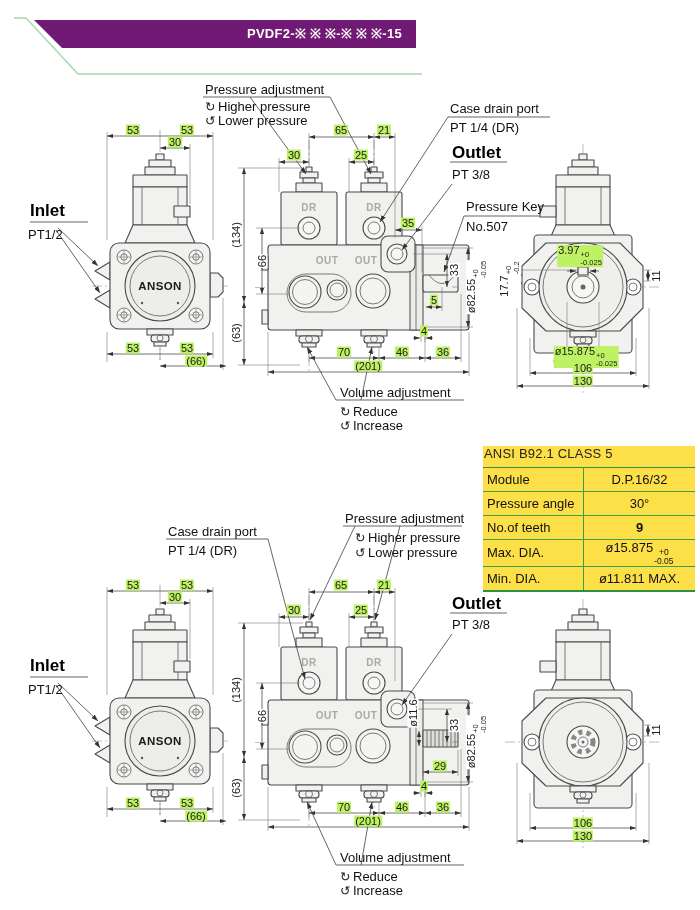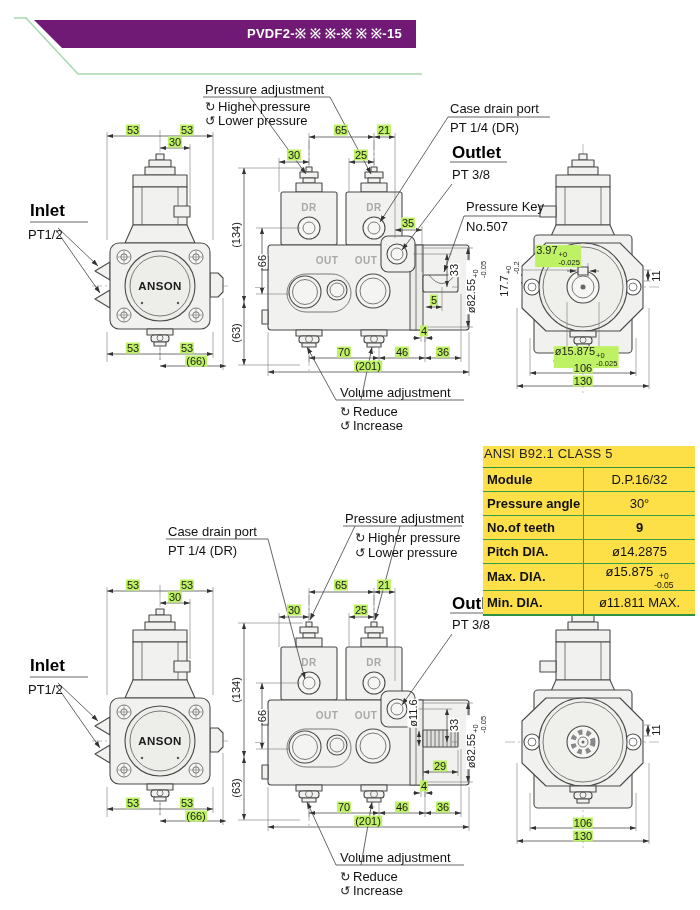--- a/index.html
+++ b/index.html
@@ -41,21 +41,21 @@
   .ld{fill:none;stroke:#4a4a4a;stroke-width:.85}
   .eng{fill:#a9a9a6;font-weight:bold;font-size:10px;letter-spacing:.5px;text-anchor:middle;
        font-family:"Liberation Sans",sans-serif}
   .logo{fill:#1a1a1a;font-weight:bold;font-size:11.5px;letter-spacing:.4px;text-anchor:middle;
        font-family:"Liberation Sans",sans-serif}
   
   .spec{position:absolute;left:483px;top:446px;width:212px;z-index:4;background:#fde047}
   .spec-title{font-size:13px;color:#222;margin:0 0 6px 1px;letter-spacing:.2px}
   .spec table{border-collapse:collapse;width:212px;border-top:1.6px solid #2E9241;border-bottom:2.6px solid #2E9241}
   .spec td{border-bottom:1.4px solid #3AA04C;height:23px;font-size:13px;color:#111;padding:0}
-  .spec td.tl{font-weight:bold;padding-left:4px;border-right:1.4px solid #3AA04C;width:96px}
+  .spec td.tl{font-weight:normal;padding-left:4px;border-right:1.4px solid #3AA04C;width:96px}
   .spec td.tv{text-align:center}
   .big9{font-size:17px;font-weight:bold}
 </style>
 </head>
 <body>
 
 <div id="page">
 
   <div class="banner" style="top:14px">
     <svg class="bansvg" width="412" height="64">
@@ -285,21 +285,21 @@
     <span class="dim" style="left:443px;top:272px">36</span>
     <span class="dim" style="left:368px;top:286px">(201)</span>
     <span class="dim" style="left:408px;top:143px">35</span>
     <span class="vdim" style="left:454px;top:190px">33</span>
     <span class="dim" style="left:434px;top:220px">5</span>
     <span class="dim" style="left:424px;top:251px">4</span>
     <span class="vdim" style="left:477px;top:207px"><span>ø82.55</span><span class="tol">
           <i>+0</i>
           <i>-0.05</i>
         </span></span>
-    <span class="dim" style="left:558px;top:176px"><span>3.97</span><span class="tol">
+    <span class="dim" style="left:580px;top:176px"><span>3.97</span><span class="tol">
           <i>+0</i>
           <i>-0.025</i>
         </span></span>
     <span class="vdim" style="left:510px;top:199px"><span>17.7</span><span class="tol">
           <i>+0</i>
           <i>-0.2</i>
         </span></span>
     <span class="vdim" style="left:656px;top:196px">11</span>
     <span class="dim" style="left:586px;top:277px"><span>ø15.875</span><span class="tol">
           <i>+0</i>
@@ -318,24 +318,20 @@
             <td class="tl">Module</td>
             <td class="tv">D.P.16/32</td>
           </tr>
       <tr>
             <td class="tl">Pressure angle</td>
             <td class="tv">30°</td>
           </tr>
       <tr>
             <td class="tl">No.of teeth</td>
             <td class="tv big9">9</td>
-          </tr>
-      <tr>
-            <td class="tl">Pitch DIA.</td>
-            <td class="tv">ø14.2875</td>
           </tr>
       <tr>
             <td class="tl">Max. DIA.</td>
             <td class="tv"><span>ø15.875</span><span class="tol" style="font-size:8.5px">
                 <i>+0</i>
                 <i>-0.05</i>
               </span></td>
           </tr>
       <tr>
             <td class="tl">Min. DIA.</td>

